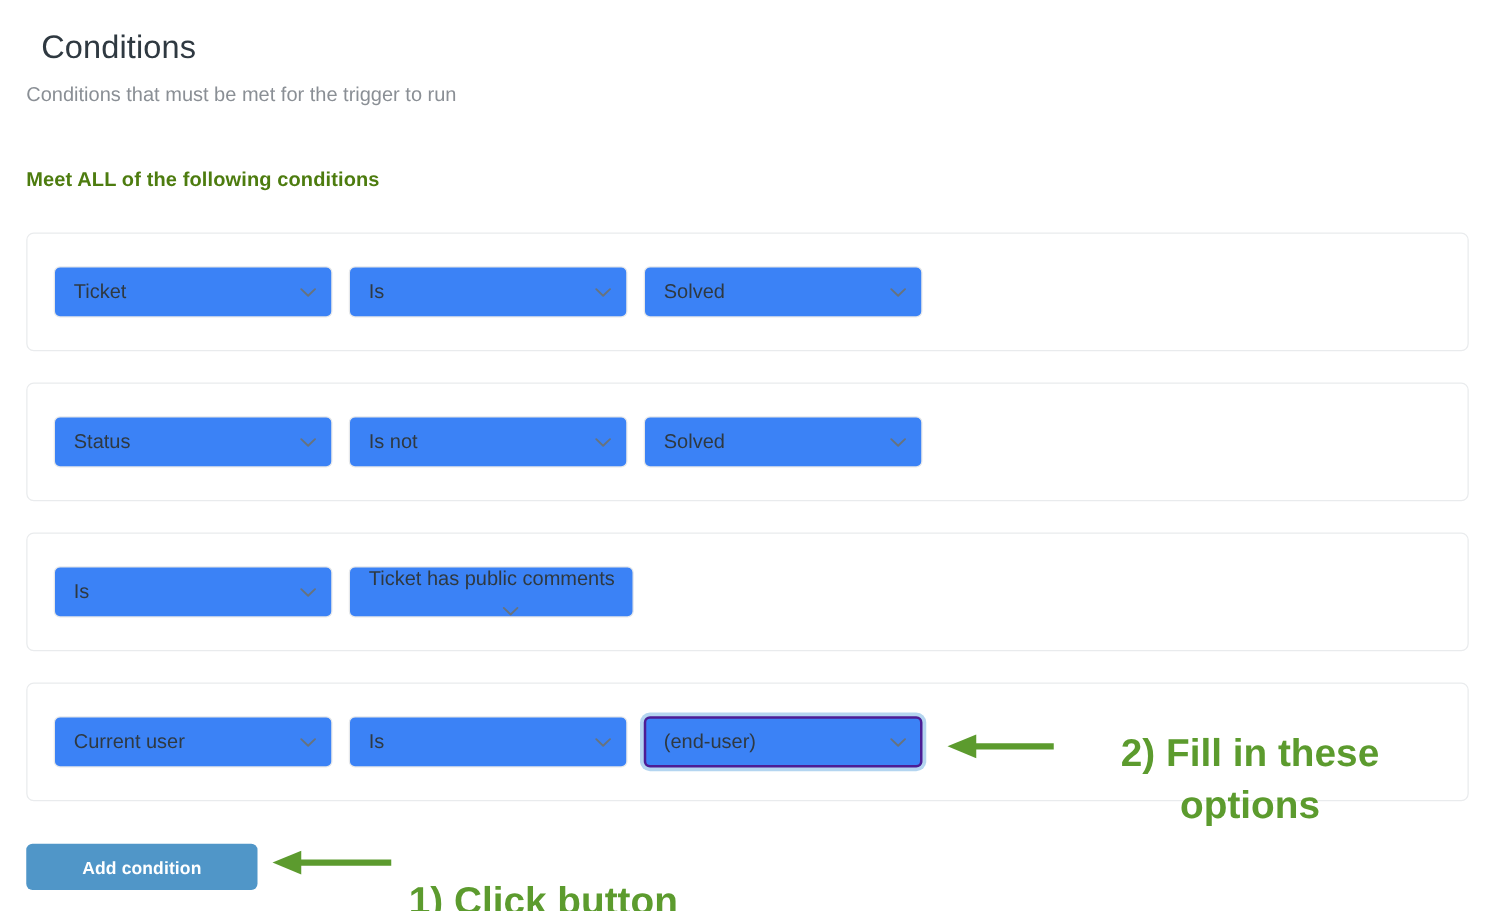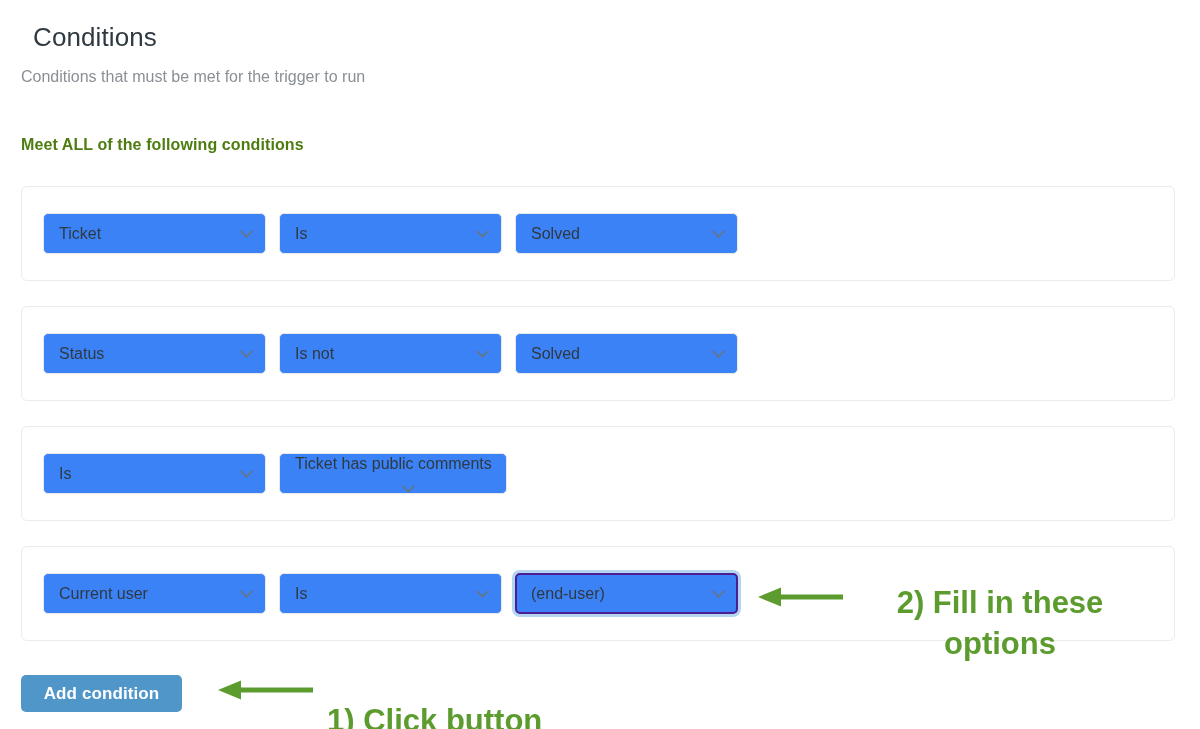--- a/index.html
+++ b/index.html
@@ -103,28 +103,28 @@
     box-shadow: 0 0 0 3px #b4d5f0;
     padding: 0 11px 0 14px;
   }
 
   
   .add-condition-btn {
     position: absolute;
     left: 21px;
     top: 675px;
     box-sizing: border-box;
-    width: 161px;
+    width: 185px;
     height: 37px;
     background: #5096c8;
     border: none;
     border-radius: 5px;
     color: #ffffff;
     font-family: "Liberation Sans", sans-serif;
-    font-size: 17px;
+    font-size: 14px;
     font-weight: 700;
     letter-spacing: 0.1px;
     cursor: pointer;
     display: flex;
     align-items: center;
     justify-content: center;
   }
 
   
   .annotation-text {

